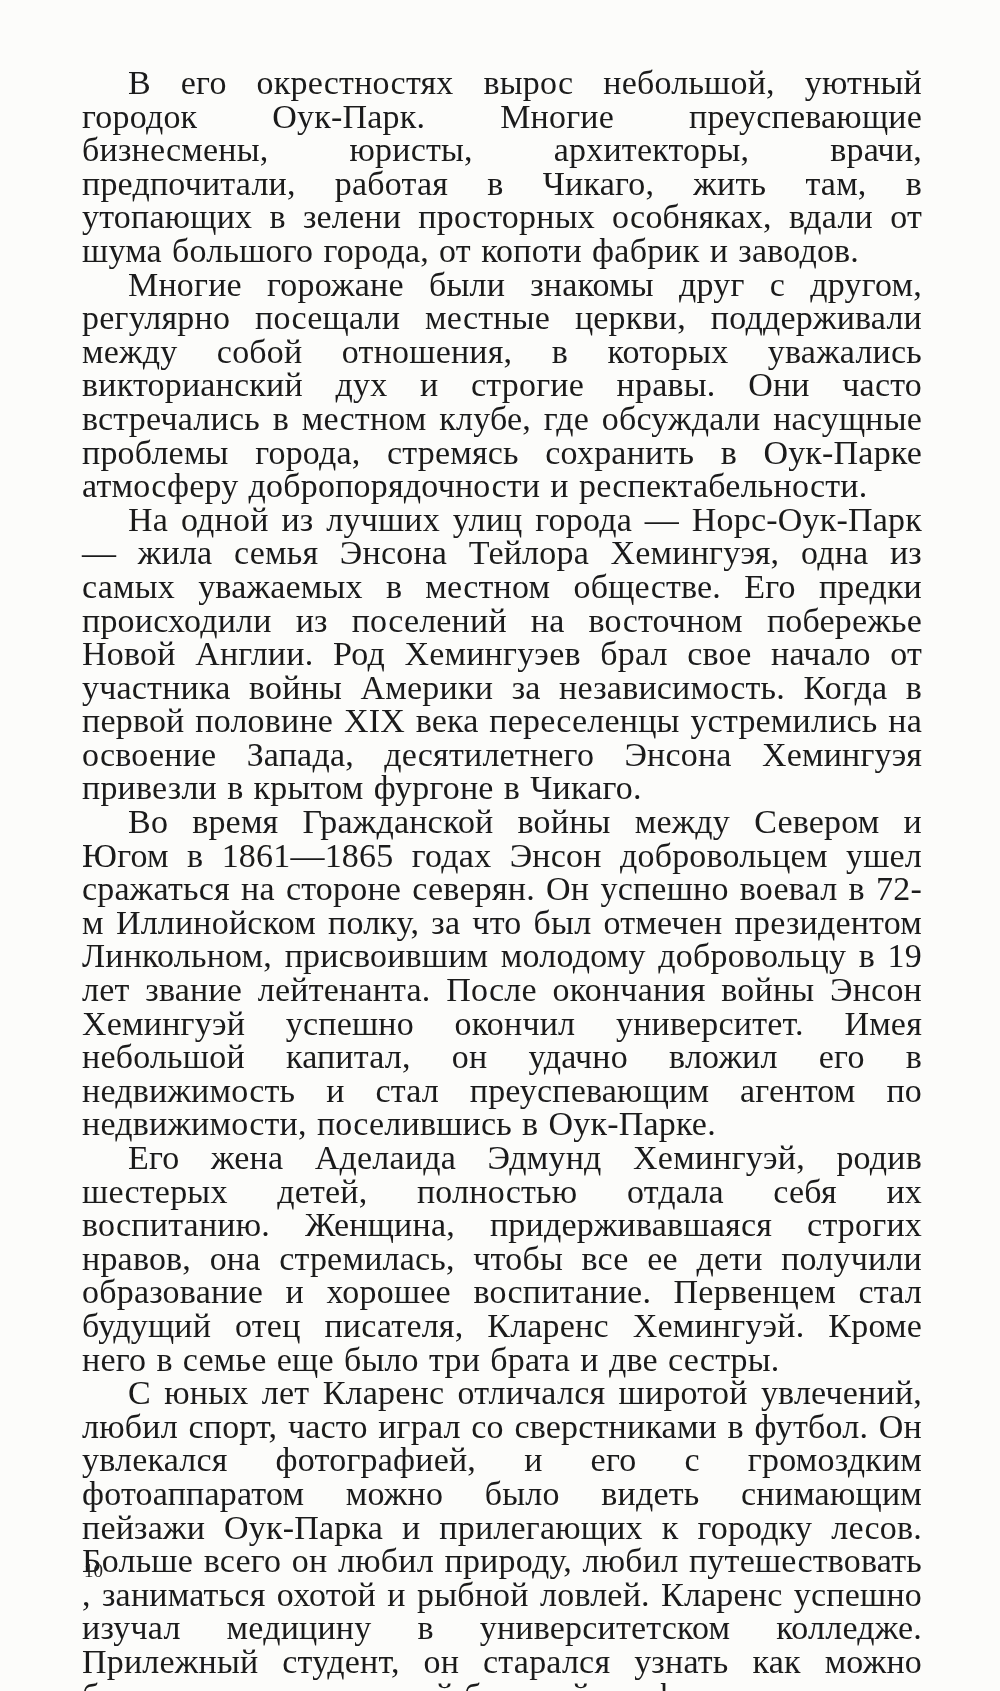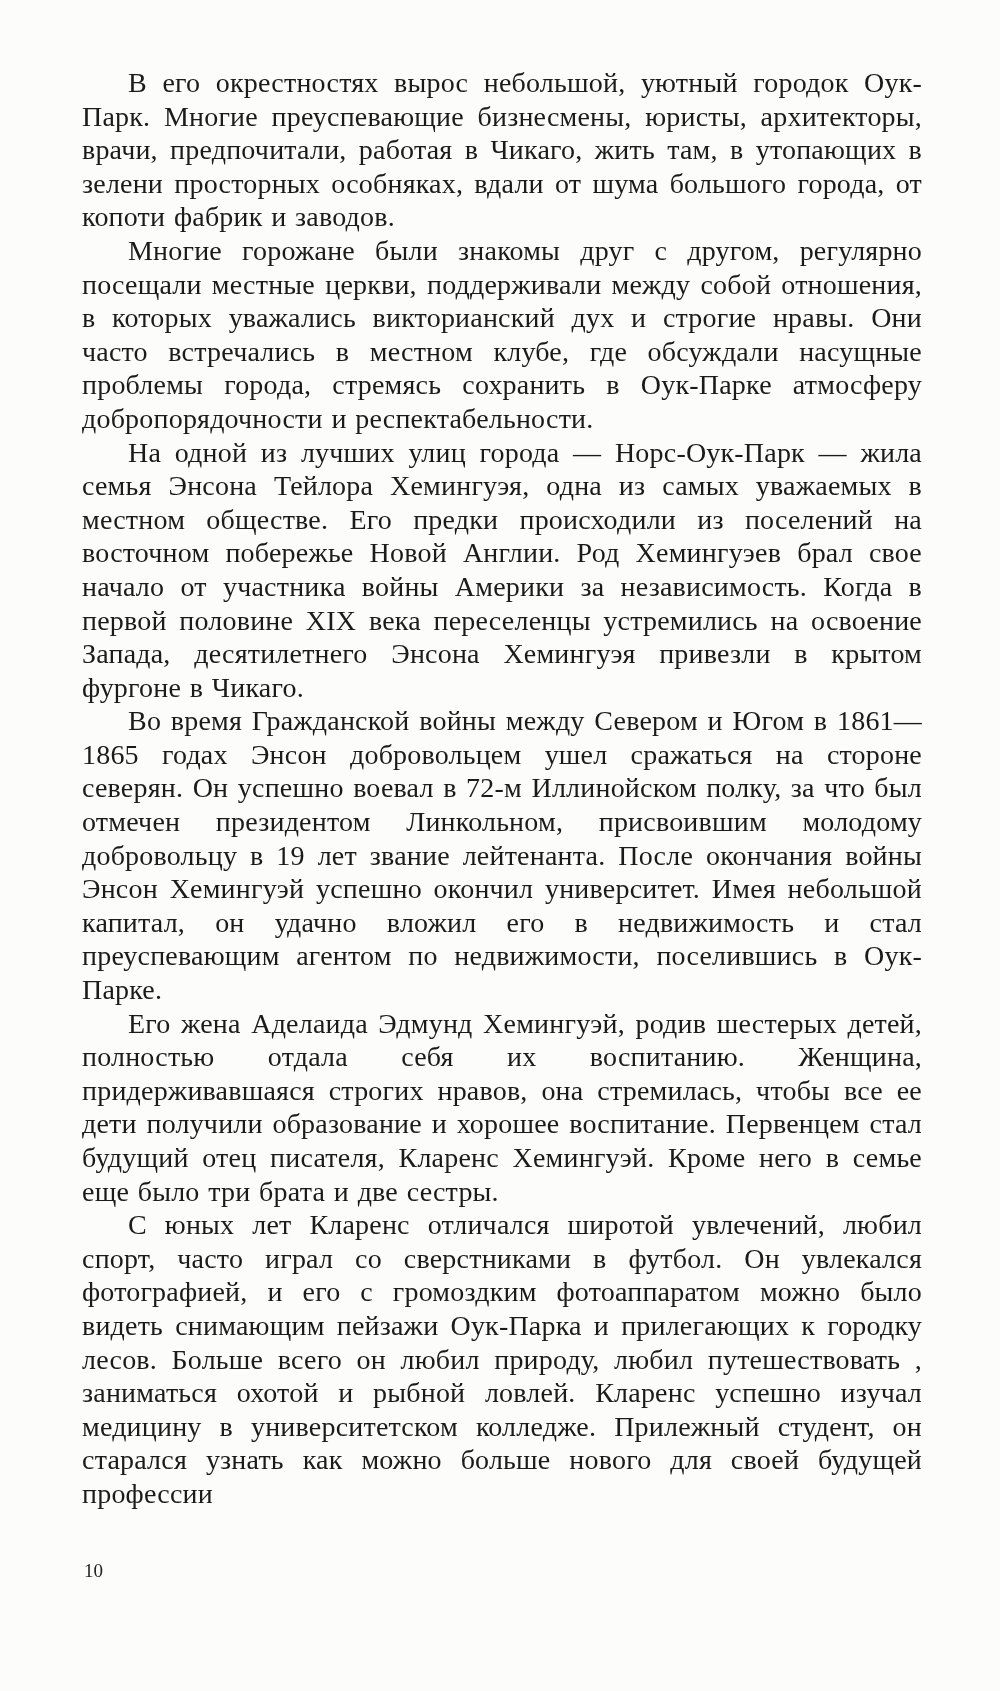--- a/index.html
+++ b/index.html
@@ -20,21 +20,21 @@
   }
   .text-block {
     position: absolute;
     top: 66px;
     left: 82px;
     width: 840px;
   }
   .text-block p {
     margin: 0;
     padding: 0;
-    font-size: 28px;
+    font-size: 34px;
     line-height: 33.6px;
     text-align: justify;
     text-indent: 46px;
     word-spacing: 1.5px;
     letter-spacing: 0.2px;
   }
   .page-number {
     position: absolute;
     left: 84px;
     top: 1560px;

